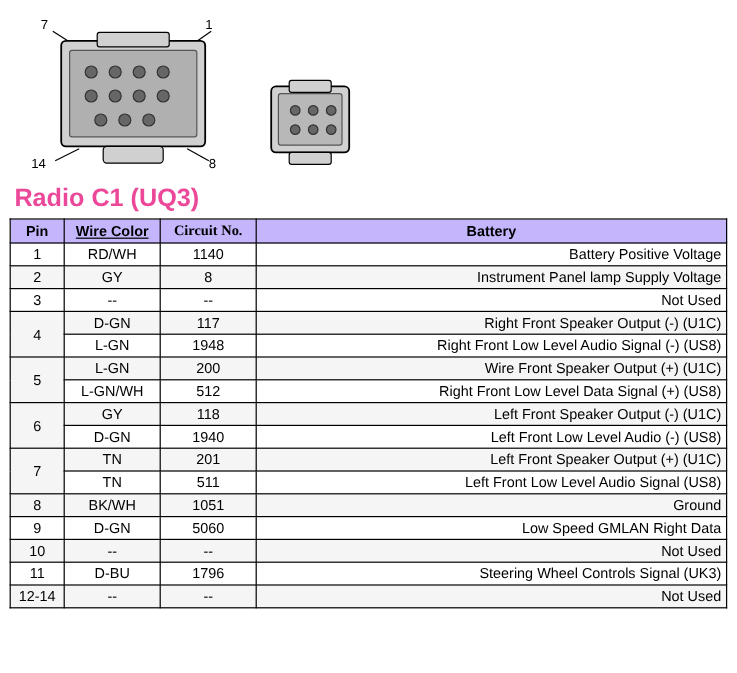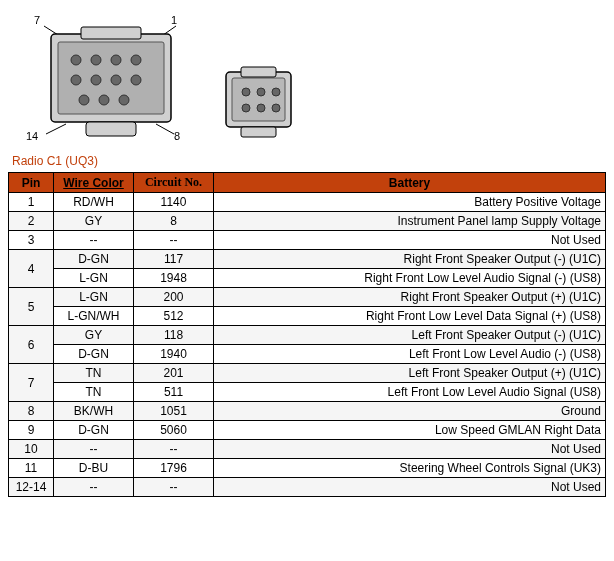--- a/index.html
+++ b/index.html
@@ -26,23 +26,23 @@
     }
     .connector-small {
       position: relative;
       width: 80px;
       height: 80px;
     }
     svg text {
       font-family: Arial, sans-serif;
     }
     .title {
-      font-size: 12px;
-      font-weight: normal;
-      color: #c2410c;
+      font-size: 21px;
+      font-weight: bold;
+      color: #ec4899;
       margin-bottom: 4px;
       padding-left: 4px;
     }
     table {
       width: 100%;
       border-collapse: collapse;
       font-size: 12px;
     }
     th, td {
       border: 1px solid #000;
@@ -56,21 +56,21 @@
     td.function-col {
       text-align: right;
     }
     tr:nth-child(even) td {
       background: #f5f5f5;
     }
     tr:nth-child(odd) td {
       background: #fff;
     }
     thead th {
-      background: #c2410c;
+      background: #c4b5fd;
     }
     .col-pin { width: 45px; }
     .col-wire { width: 80px; text-decoration: underline; }
     .col-circuit { width: 80px; font-family: Liberation Serif, serif; }
     .col-function { width: auto; }
   </style>
 </head>
 <body>
 
 <div class="diagram-area">
@@ -172,21 +172,21 @@
       </tr>
       <tr>
         <td>L-GN</td>
         <td>1948</td>
         <td class="function-col">Right Front Low Level Audio Signal (-) (US8)</td>
       </tr>
       <tr>
         <td rowspan="2">5</td>
         <td>L-GN</td>
         <td>200</td>
-        <td class="function-col">Right Front Speaker Output (+) (U1C)</td>
+        <td class="function-col">Wire Front Speaker Output (+) (U1C)</td>
       </tr>
       <tr>
         <td>L-GN/WH</td>
         <td>512</td>
         <td class="function-col">Right Front Low Level Data Signal (+) (US8)</td>
       </tr>
       <tr>
         <td rowspan="2">6</td>
         <td>GY</td>
         <td>118</td>

